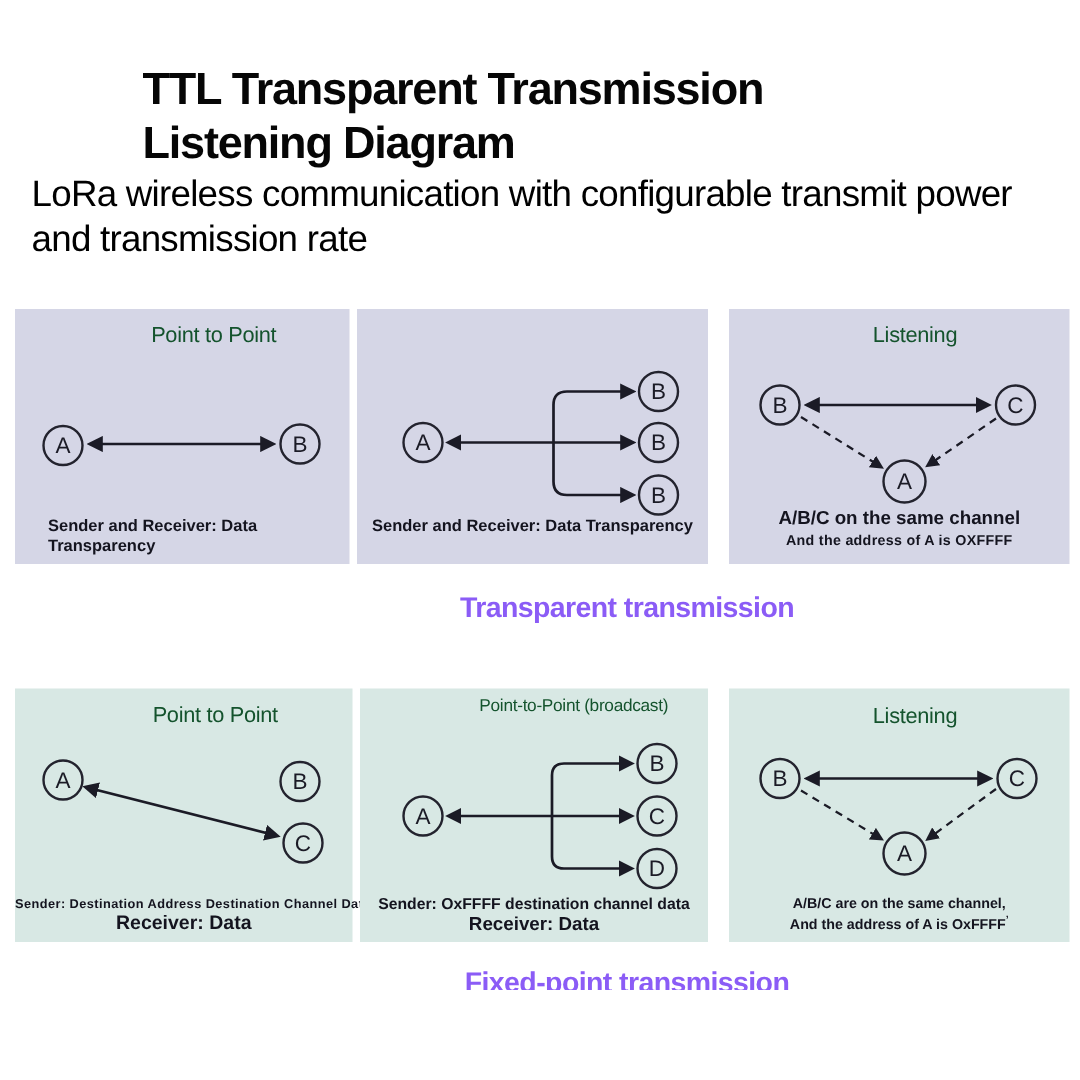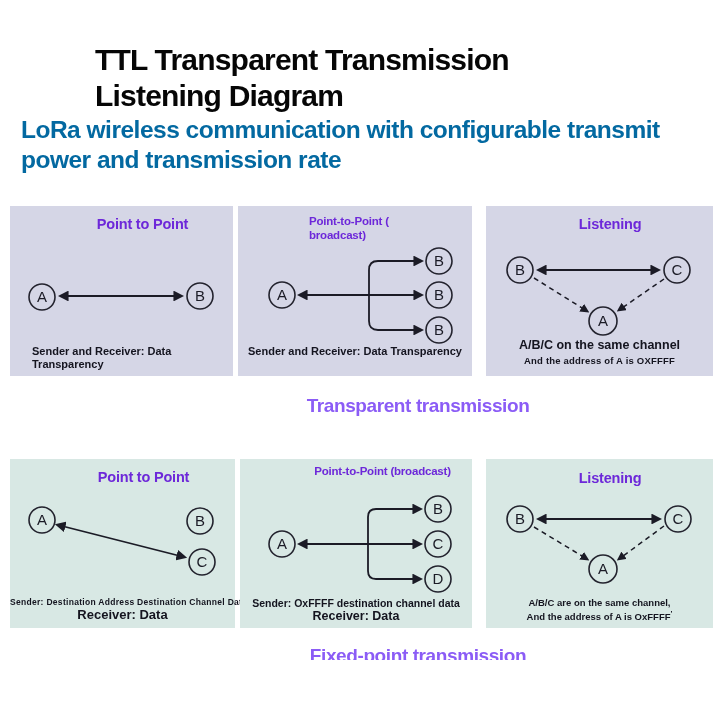--- a/index.html
+++ b/index.html
@@ -1,34 +1,34 @@
 <!DOCTYPE html>
 <html><head>
 <meta charset="utf-8">
 <style>
   html,body{margin:0;padding:0;background:#ffffff;}
   body{font-family:"Liberation Sans",sans-serif;color:#0a0a0a;}
   .canvas{position:relative;width:720px;height:660px;background:#ffffff;overflow:hidden;}
 
   .main-title{position:absolute;left:95px;top:42px;font-size:30px;font-weight:700;
               line-height:36px;letter-spacing:-0.8px;color:#060606;}
-  .subtitle{position:absolute;left:21px;top:115px;width:655px;font-size:24.5px;font-weight:700;
-            line-height:30px;letter-spacing:-0.5px;color:#0369a1;}
+  .subtitle{position:absolute;left:21px;top:115px;width:655px;font-size:24.5px;font-weight:400;
+            line-height:30px;letter-spacing:-0.5px;color:#000000;}
 
   .section-label{position:absolute;left:116px;width:604px;text-align:center;
                  font-size:19px;font-weight:700;letter-spacing:-0.4px;color:#8b5cf6;}
   .section-label.transparent{top:395px;}
   .section-label.fixed{top:633px;margin-top:12px;}
 
   .panel{position:absolute;}
   .panel.lav{background:#d5d6e6;}
   .panel.mint{background:#d8e8e4;}
   .panel svg{position:absolute;left:0;top:0;}
 
-  .ptitle{position:absolute;font-weight:700;color:#6d28d9;letter-spacing:-0.2px;}
+  .ptitle{position:absolute;font-weight:400;color:#14532d;letter-spacing:-0.2px;}
   .note{position:absolute;font-weight:700;color:#14141f;}
   .center{text-align:center;left:0;right:0;}
   .nowrap{white-space:nowrap;}
 
   .node{fill:none;stroke:#23232e;stroke-width:1.6;}
   .nlabel{font-family:"Liberation Sans",sans-serif;font-size:15px;font-weight:400;
           fill:#1b1b26;text-anchor:middle;}
   .arrow{stroke:#1b1b26;stroke-width:1.8;fill:none;}
   .dashed{stroke:#1b1b26;stroke-width:1.5;fill:none;stroke-dasharray:5,4;}
   sup{font-size:7px;}
@@ -59,24 +59,20 @@
       </g>
       <g>
         <circle class="node" cx="190" cy="90" r="13"></circle>
         <text class="nlabel" x="190" y="95">B</text>
       </g>
     </svg>
     <div class="note" style="left:22px;top:139px;width:168px;font-size:11px;line-height:13px;">Sender and Receiver: Data Transparency</div>
   </div>
 
   <div class="panel lav" style="left:238px;top:206px;width:234px;height:170px;">
-    <div class="ptitle" style="left:71px;top:8px;width:160px;font-size:11.5px;line-height:14px;">
-      <div>Point-to-Point (</div>
-      <div>broadcast)</div>
-    </div>
     <svg width="234" height="170" viewBox="0 0 234 170">
       <defs>
         <marker id="ah2" viewBox="0 0 10 10" refX="7" refY="5" markerWidth="6" markerHeight="6" orient="auto-start-reverse">
           <path d="M0,0L10,5L0,10z" fill="#1b1b26"></path>
         </marker>
       </defs>
       <line class="arrow" x1="62" y1="89" x2="183" y2="89" marker-start="url(#ah2)" marker-end="url(#ah2)"></line>
       <path class="arrow" d="M183,55 H140 Q131,55 131,64 V115 Q131,124 140,124 H183" marker-start="url(#ah2)" marker-end="url(#ah2)"></path>
       <g>
         <circle class="node" cx="44" cy="89" r="13"></circle>

